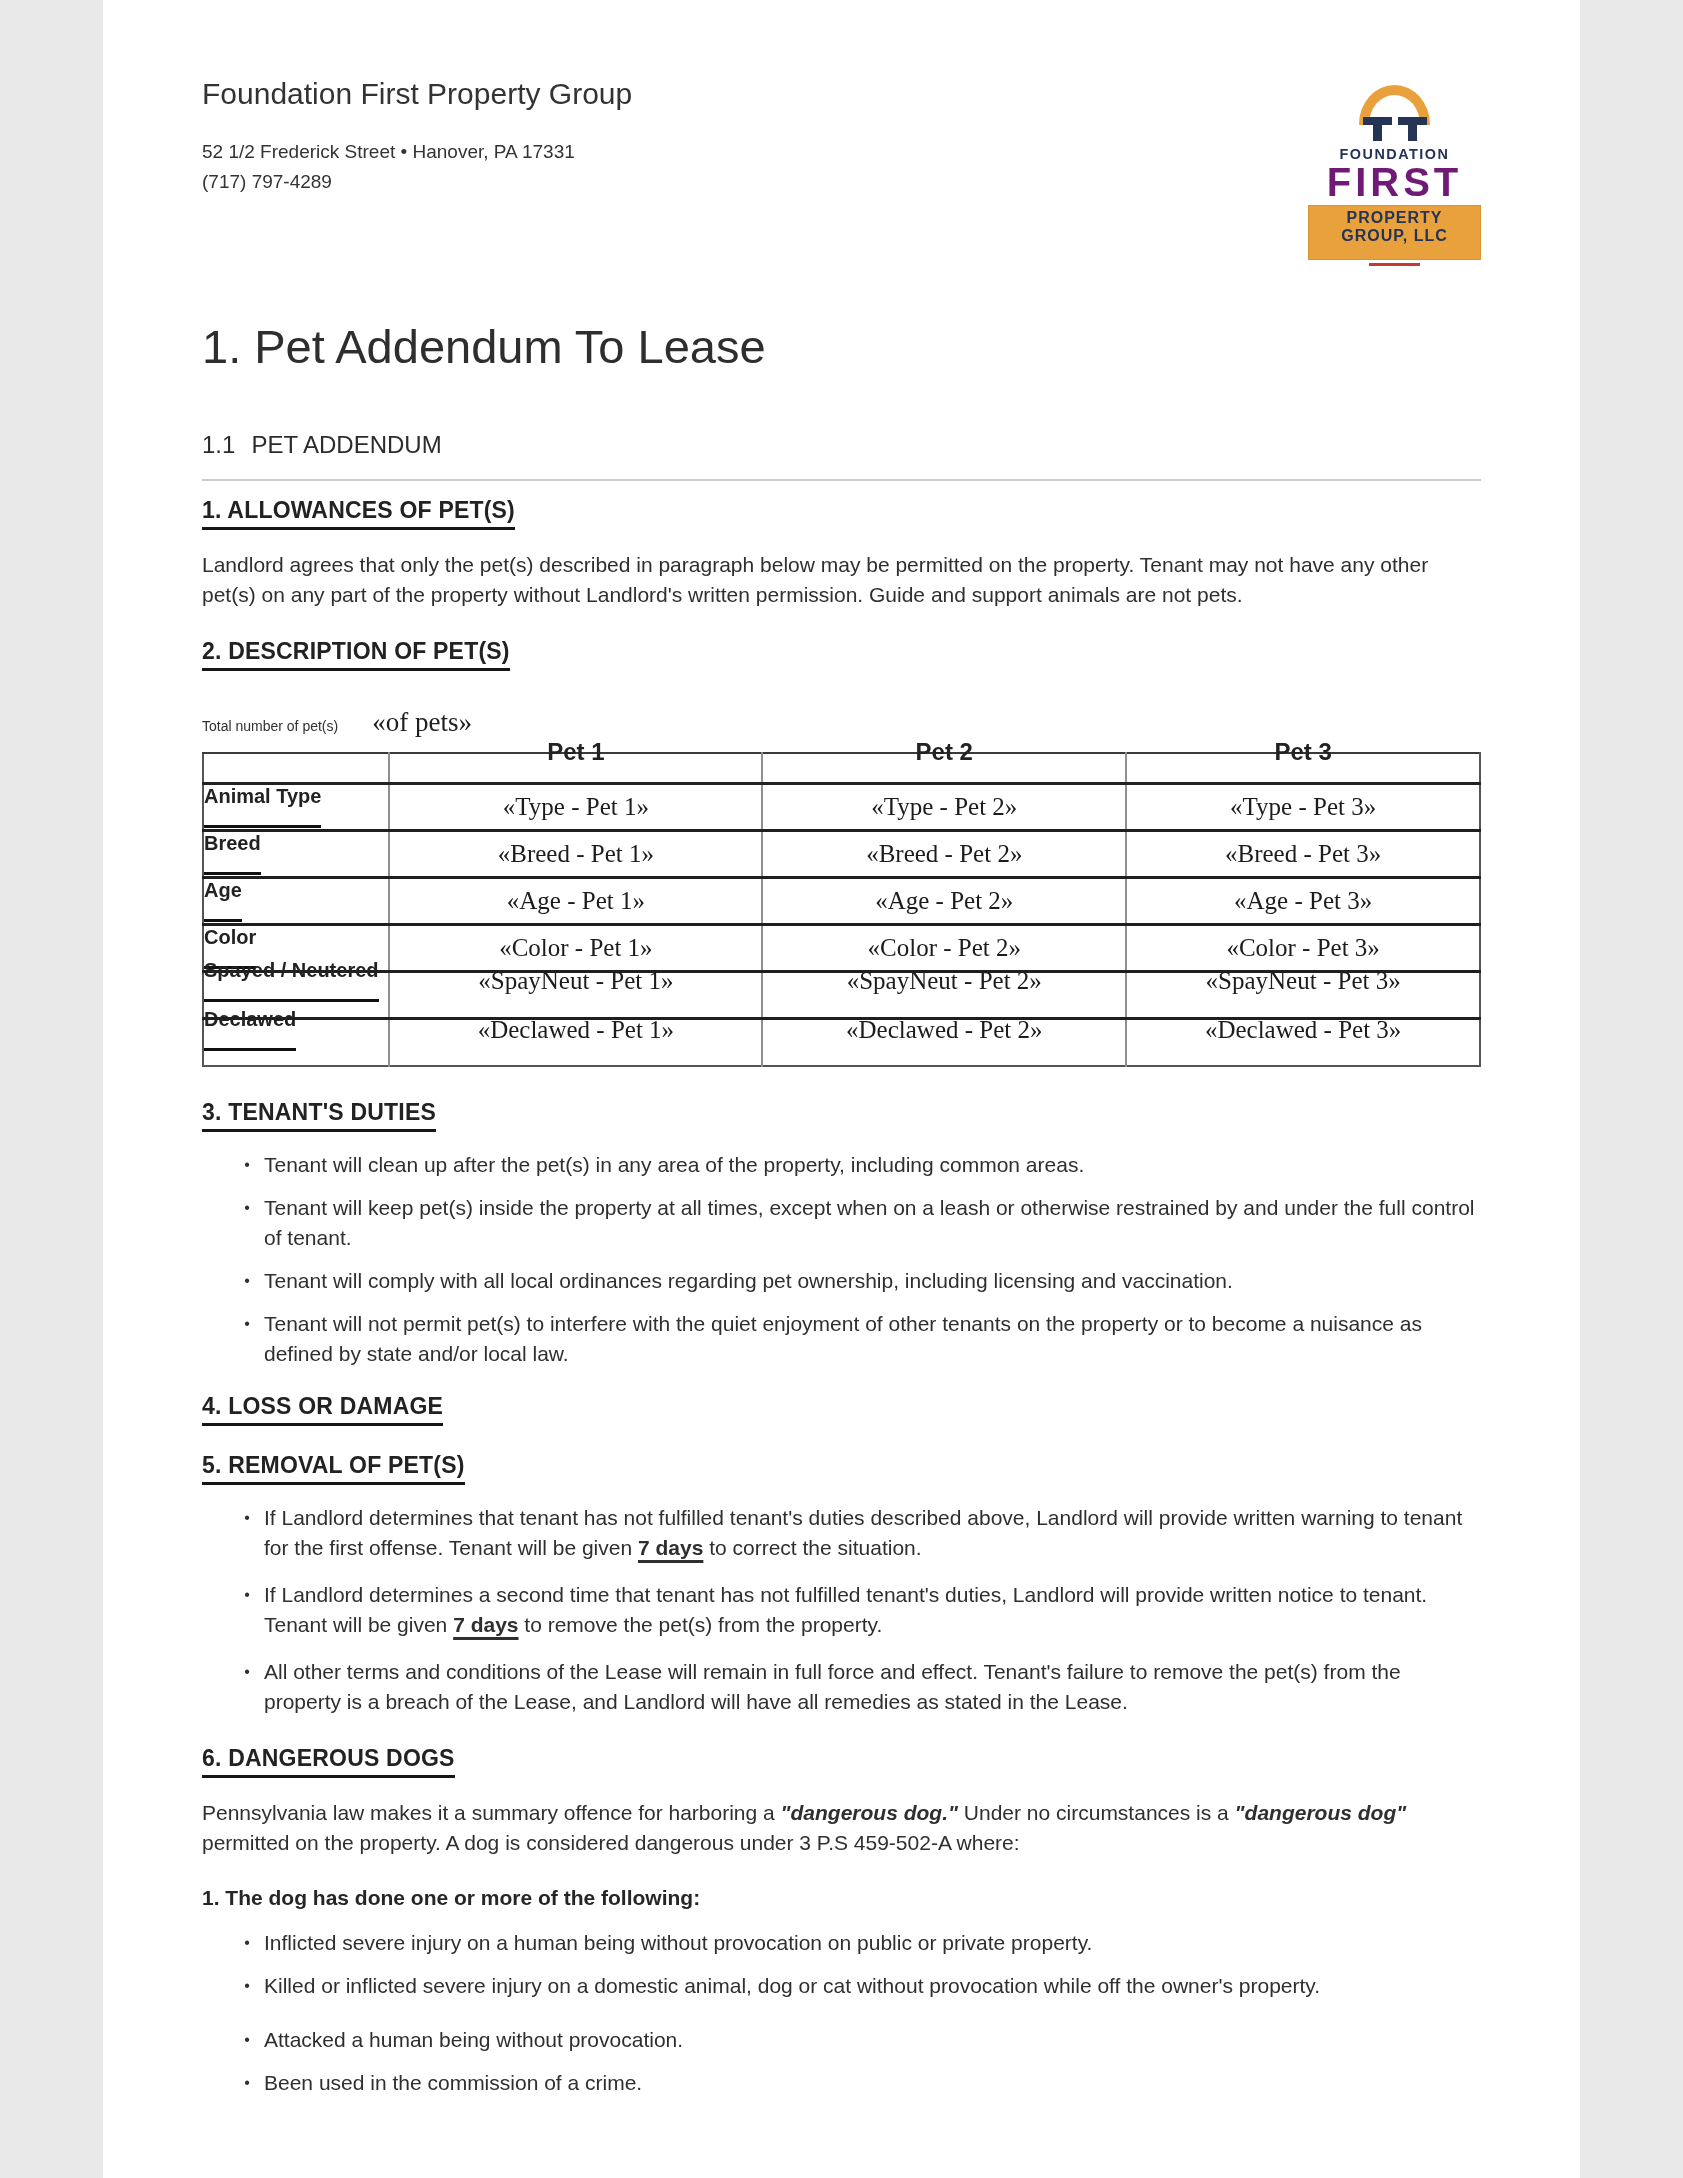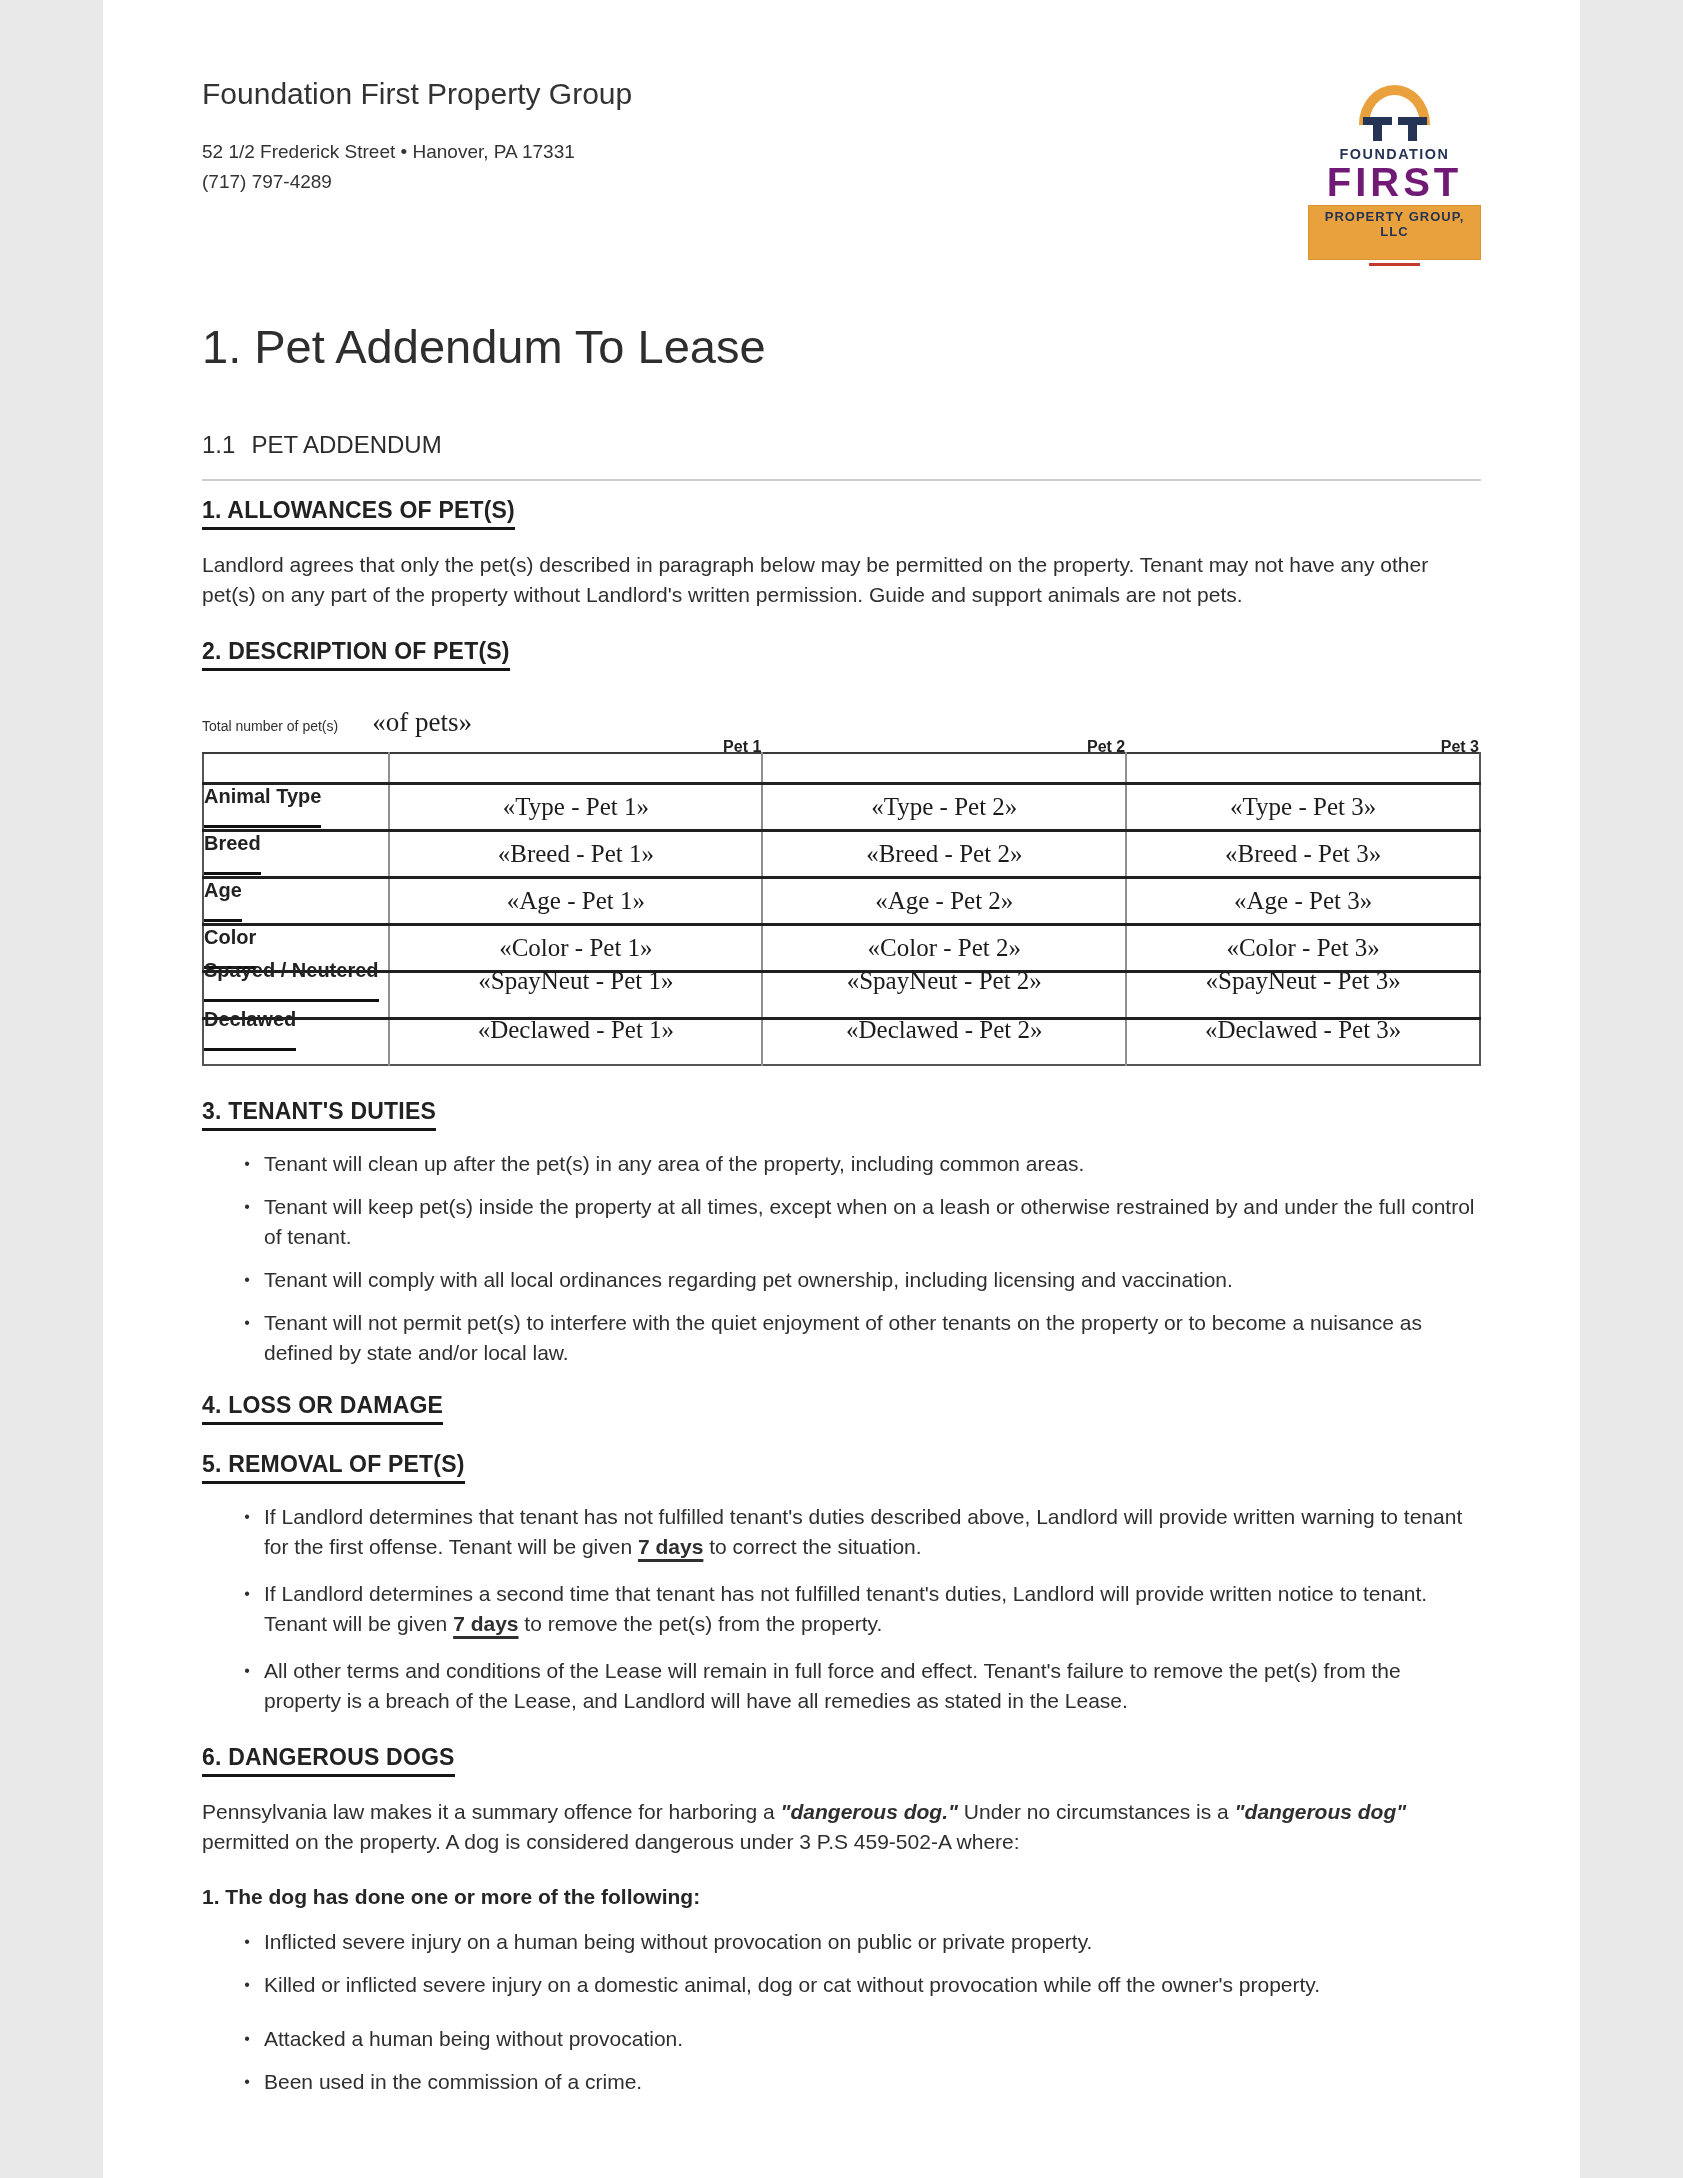--- a/index.html
+++ b/index.html
@@ -13,22 +13,22 @@
   .company-name{font-size:30px;color:#333;}
   .company-address{margin-top:26px;font-size:19px;line-height:1.6;color:#333;}
   .logo{width:173px;text-align:center;margin-top:8px;}
   .logo-arch{width:51px;height:30px;margin:0 auto;border:10px solid #E8A13C;border-bottom:none;
     border-top-left-radius:36px 40px;border-top-right-radius:36px 40px;}
   .logo-pillars{height:26px;margin-top:-8px;line-height:0;}
   .pillar{display:inline-block;width:9px;height:24px;background:#253354;position:relative;margin:0 13px;}
   .pillar::before{content:"";position:absolute;top:0;left:-10px;right:-10px;height:8px;background:#253354;}
   .logo-foundation{font-size:14.4px;font-weight:bold;color:#253354;letter-spacing:1.5px;margin-top:3px;}
   .logo-first{font-size:40px;font-weight:bold;color:#701a75;letter-spacing:4px;line-height:1;}
-  .logo-banner{display:inline-block;background:#E8A13C;color:#253354;font-weight:bold;font-size:13px;
-    padding:3px 8px 20px;margin-top:3px;letter-spacing:1px;border:1px solid #d89530;}
+  .logo-banner{display:inline-block;background:#E8A13C;color:#253354;font-weight:bold;font-size:16px;
+    padding:3px 8px 14px;margin-top:3px;letter-spacing:1px;border:1px solid #d89530;}
   .logo-red{width:51px;height:3px;background:#C23B2E;margin:3px auto 0;}
   
   .title{font-size:47px;font-weight:400;color:#2e2e2e;margin:53px 0 0;}
   .subsection{margin-top:57px;font-size:24px;color:#2c2c2c;}
   .subsection .num{margin-right:16px;}
   .rule{border:none;border-top:2px solid #cbcbcb;margin:20px 0 0;}
   .hwrap{margin-top:16px;}
   .sec-heading{display:inline-block;font-size:23px;font-weight:bold;color:#222;
     border-bottom:3px solid #161616;padding-bottom:3px;letter-spacing:0.2px;}
   .para{font-size:21px;line-height:30px;margin-top:20px;color:#2f2f2f;}
@@ -40,21 +40,21 @@
   .total-label{font-size:14px;}
   .total-value{font-family:"Liberation Serif","DejaVu Serif",serif;font-size:27px;margin-left:34px;color:#1f1f1f;}
   
   table.pets{width:100%;border-collapse:collapse;table-layout:fixed;margin-top:14px;
     border:2px solid #555;border-top:2px solid #3a3a3a;}
   table.pets th, table.pets td{padding:0;}
   table.pets td + td, table.pets th + th{border-left:2px solid #8f8f8f;}
   thead tr{height:30px;border-bottom:3px solid #222;}
   tbody tr{height:47px;border-bottom:3px solid #1f1f1f;}
   tbody tr:last-child{border-bottom:none;}
-  th{vertical-align:top;text-align:right;font-size:16px;font-weight:bold;color:#222;}
+  th{vertical-align:top;text-align:center;font-size:24px;font-weight:bold;color:#222;}
   th .hdr{position:relative;top:-16px;display:inline-block;}
   .label-cell{vertical-align:top;text-align:left;padding:2px 0 0 6px;}
   .row-label{display:inline-block;font-weight:bold;font-size:20px;line-height:1.1;color:#222;
     border-bottom:3px solid #101010;padding-bottom:18px;}
   .val-cell{text-align:center;vertical-align:middle;
     font-family:"Liberation Serif","DejaVu Serif",serif;font-size:25px;color:#1c1c1c;}
   tr.row-spayed .row-label, tr.row-spayed .cellspan{position:relative;top:-14px;}
   tr.row-declawed .row-label, tr.row-declawed .cellspan{position:relative;top:-12px;}
   .cellspan{display:inline-block;}
   

